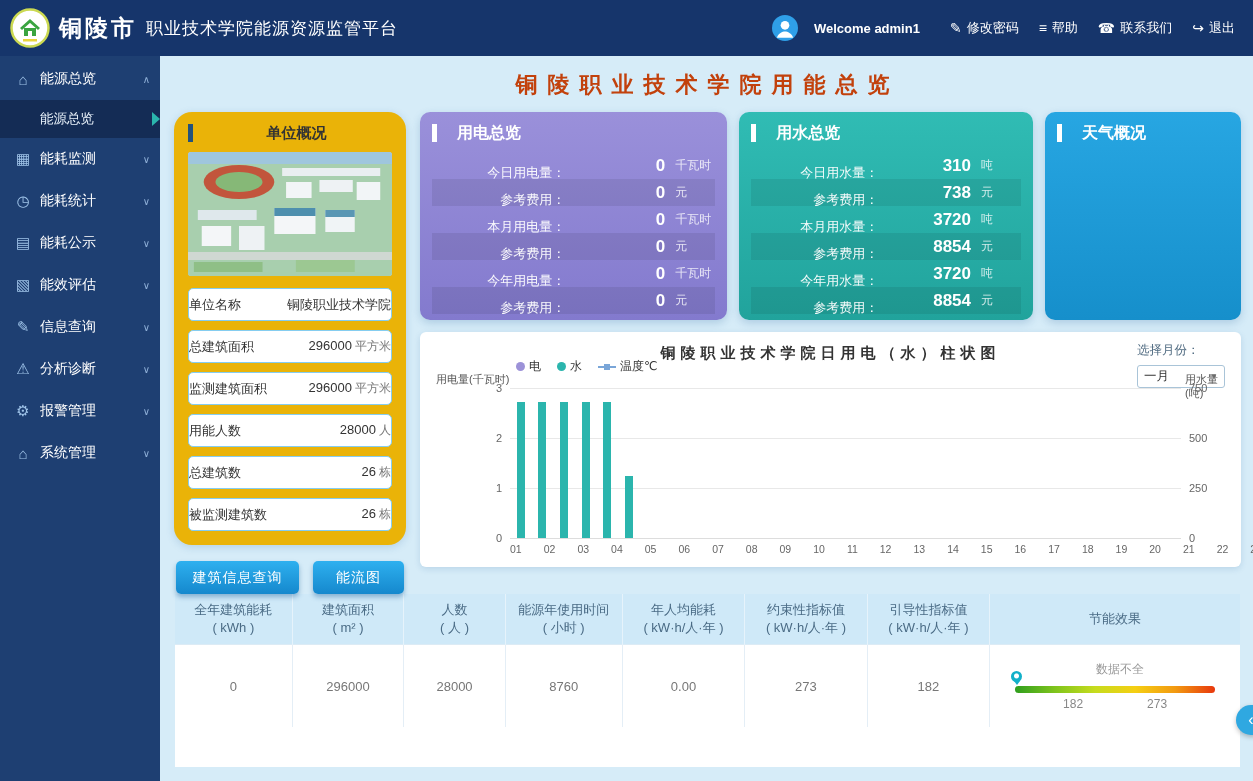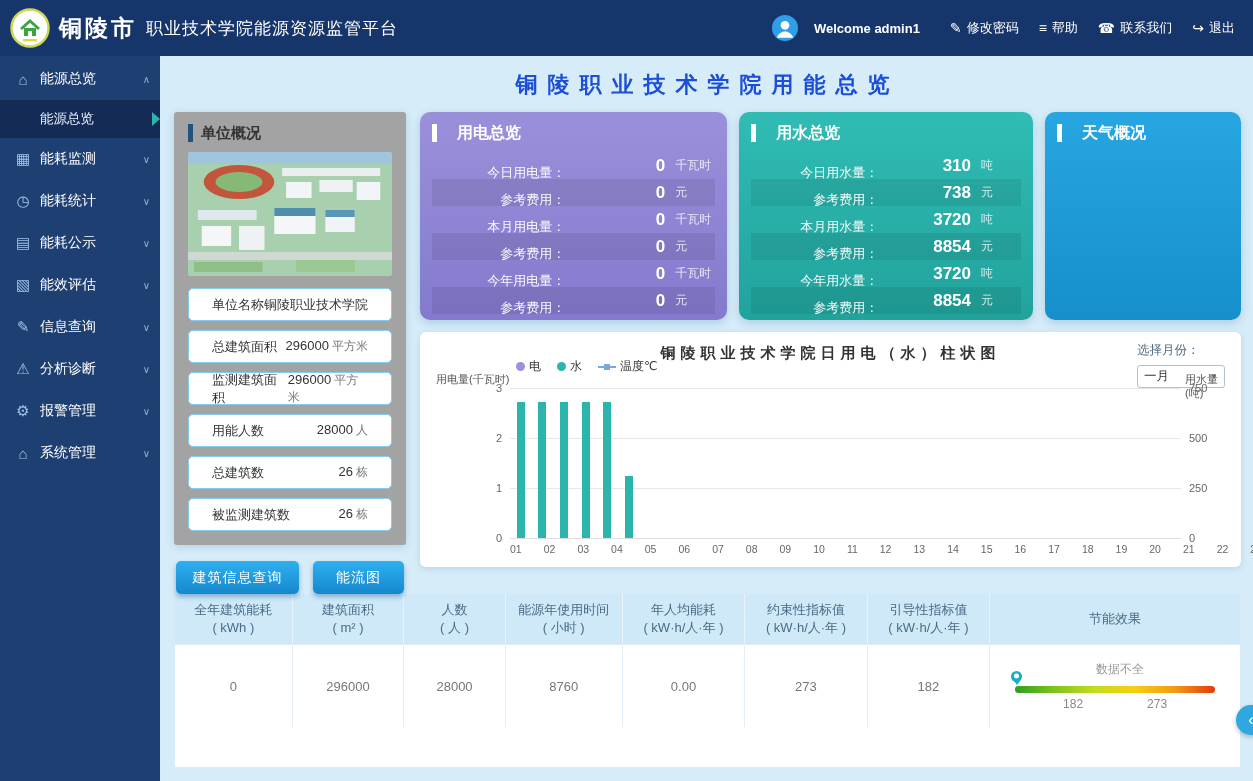--- a/index.html
+++ b/index.html
@@ -27,29 +27,29 @@
   .side-icon{width:18px;text-align:center;color:#9fc3e8;font-size:15px;}
   .side-label{flex:1;}
   .side-chevron{font-size:10px;color:#8fb0d8;}
   .side-sub{height:38px;display:flex;align-items:center;padding-left:40px;font-size:13.5px;color:#eaf3fb;cursor:pointer;position:relative;}
   .side-sub.active{background:#142c55;}
   .side-sub.active::after{content:'';position:absolute;right:0;top:50%;margin-top:-7px;
     border-top:7px solid transparent;border-bottom:7px solid transparent;border-left:8px solid #2bb5ad;}
   
   .content{position:absolute;left:160px;top:56px;right:0;bottom:0;background:#d6ecf8;
     padding:6px 8px 0 10px;box-sizing:border-box;overflow:hidden;}
-  .page-title{margin:8px 0 12px;text-align:center;font-size:22px;letter-spacing:10px;color:#1d4ed8;font-weight:bold;}
+  .page-title{margin:8px 0 12px;text-align:center;font-size:22px;letter-spacing:10px;color:#c2410c;font-weight:bold;}
   .top-section{display:flex;gap:14px;align-items:flex-start;padding:0 4px;}
   .left-col{width:232px;flex:none;}
-  .unit-card{background:#a3a3a3;border-radius:3px;padding:12px 14px 14px;box-shadow:0 2px 8px rgba(30,90,150,.18);box-sizing:border-box;}
+  .unit-card{background:#eab308;border-radius:18px;padding:12px 14px 14px;box-shadow:0 2px 8px rgba(30,90,150,.18);box-sizing:border-box;text-align:center;}
   .card-title{font-size:15px;font-weight:bold;color:#333;border-left:5px solid #23527c;padding-left:8px;line-height:18px;margin-bottom:10px;}
   .campus{height:124px;border-radius:3px;overflow:hidden;margin-bottom:12px;}
   .campus svg{display:block;width:100%;height:100%;}
   .field{border:1px solid #85cdf0;border-radius:5px;height:31px;display:flex;align-items:center;justify-content:space-between;
-    padding:0 23px;margin-bottom:9px;font-size:13px;background:#fff;}
+    padding:0 0;margin-bottom:9px;font-size:13px;background:#fff;}
   .field:last-child{margin-bottom:0;}
   .f-label{color:#333;}
   .f-num{color:#333;}
   .f-unit{color:#777;font-size:12px;margin-left:3px;}
   .unit-buttons{display:flex;gap:14px;margin-top:16px;padding:0 2px;}
   .blue-btn{flex:1;height:33px;border:none;border-radius:5px;background:linear-gradient(180deg,#2eb0ef,#1588cd);
     color:#fff;font-size:14px;letter-spacing:1px;cursor:pointer;box-shadow:0 3px 5px rgba(20,90,150,.4);font-family:inherit;}
   .unit-buttons .blue-btn:first-child{flex:1.4;}
   
   .right-col{flex:1;min-width:0;}

